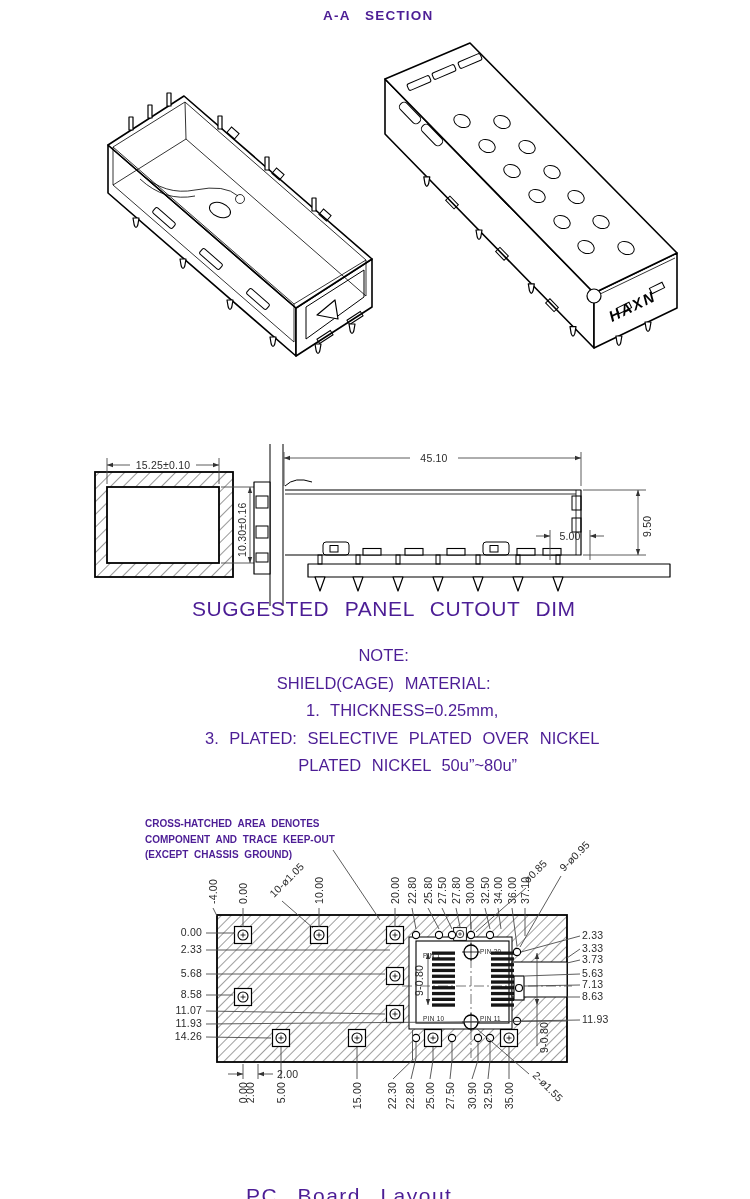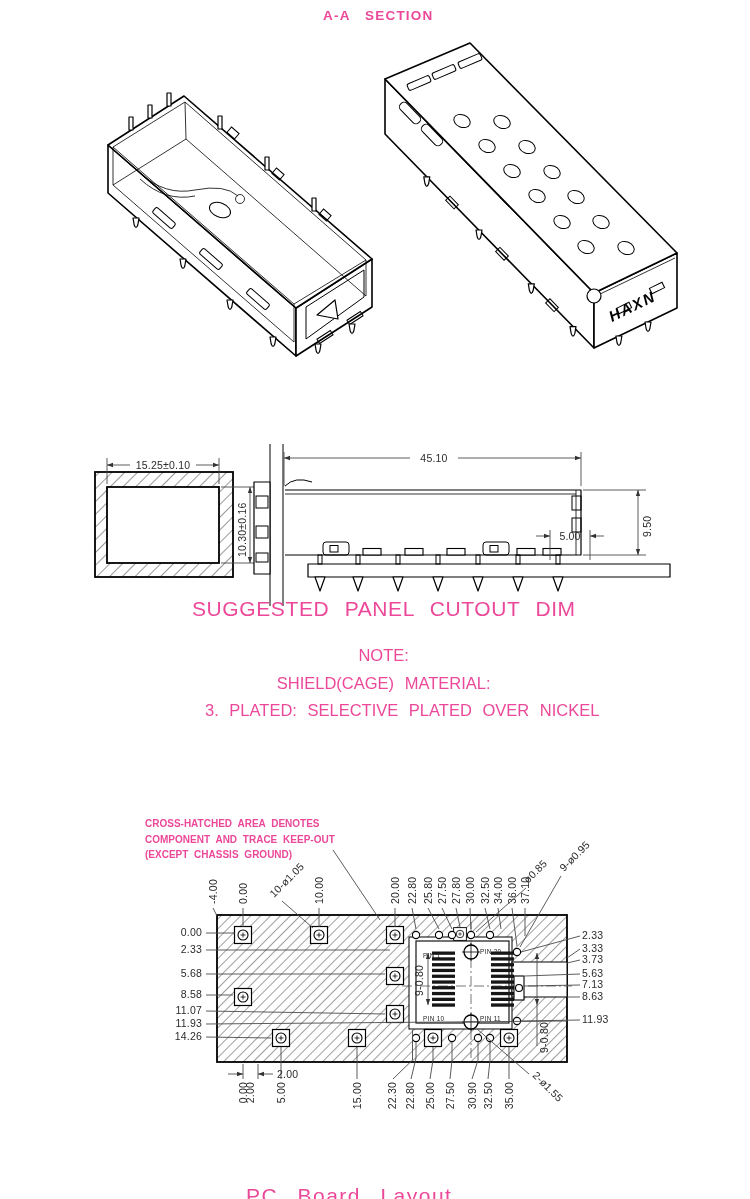--- a/index.html
+++ b/index.html
@@ -1,17 +1,17 @@
 <!DOCTYPE html>
 <html><head>
 <meta charset="utf-8">
 <style>
   html,body{margin:0;padding:0;background:#fff;}
   .page{position:relative;width:741px;height:1199px;background:#fff;overflow:hidden;
-        font-family:"Liberation Sans",sans-serif;color:#ec4899;text-decoration:underline;}
+        font-family:"Liberation Sans",sans-serif;color:#4c1d95;text-decoration:underline;}
   .abs{position:absolute;}
   svg{display:block;}
   svg text{font-family:"Liberation Sans",sans-serif;}
   .dimt{font-size:10.5px;fill:#2b2b2b;letter-spacing:.2px;}
   .dim{stroke:#4a4a4a;stroke-width:.9;fill:none;}
   .thin{fill:none;stroke:#000;stroke-width:1;}
   .thn2{fill:none;stroke:#000;stroke-width:.8;}
   .oln{fill:#fff;stroke:#000;stroke-width:1.6;stroke-linejoin:round;}
   .oln2{fill:#fff;stroke:#000;stroke-width:1.2;stroke-linejoin:round;}
   .cl{stroke:#555;stroke-width:.8;stroke-dasharray:10 3 2 3;fill:none;}
@@ -214,21 +214,23 @@
       <polygon class="arr" points="510,96 516,93.8 516,98.2"></polygon>
       <text class="dimt" x="490" y="99.5" text-anchor="middle">5.00</text>
     </g>
   </svg>
 
   <div class="abs caption" style="left:192px;top:597px;">SUGGESTED PANEL CUTOUT DIM</div>
 
   <div class="abs note-blk" style="left:168px;top:642px;">
     <div>NOTE:</div>
     <div>SHIELD(CAGE) MATERIAL:</div>
+    <div class="note-ind1">1. THICKNESS=0.25mm,</div>
     <div class="note-ind1">3. PLATED: SELECTIVE PLATED OVER NICKEL</div>
+    <div class="note-ind2">PLATED NICKEL 50u”~80u”</div>
   </div>
 
   <div class="abs pcb-note" style="left:145px;top:816px;">
     <div>CROSS-HATCHED AREA DENOTES</div>
     <div>COMPONENT AND TRACE KEEP-OUT</div>
     <div>(EXCEPT CHASSIS GROUND)</div>
   </div>
 
   <svg class="abs" style="left:140px;top:808px;" width="585" height="340" viewBox="0 0 585 340">
     <defs>

